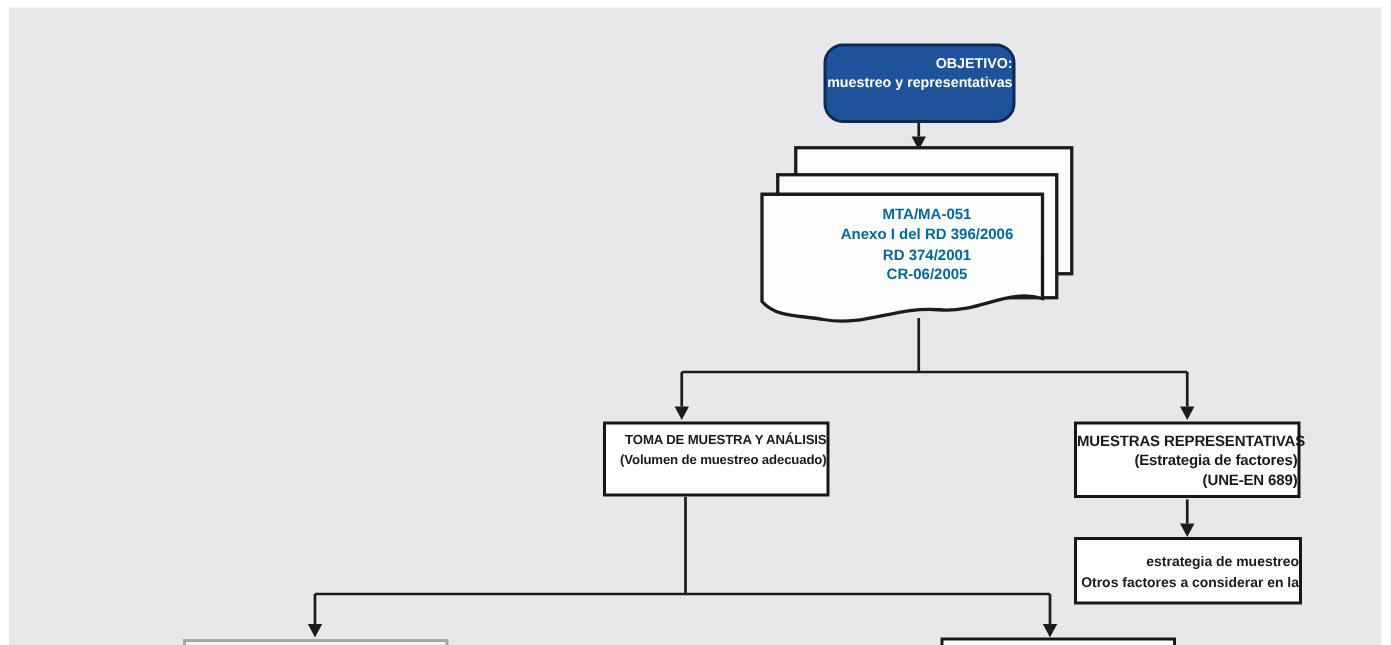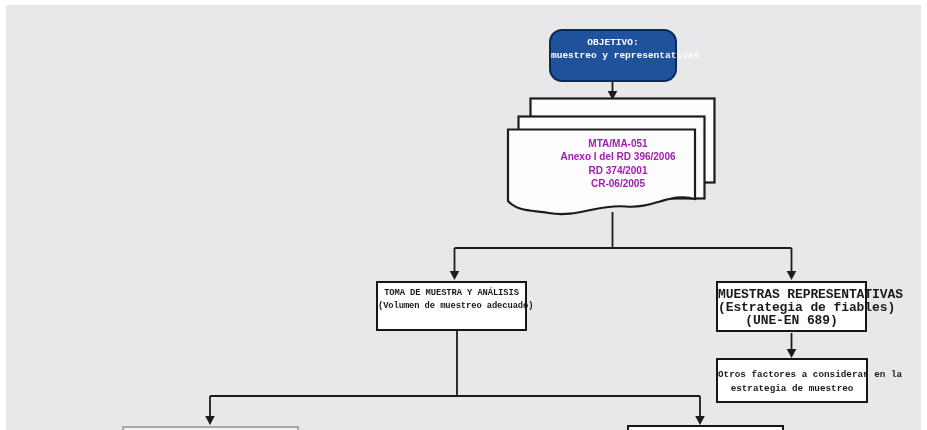--- a/index.html
+++ b/index.html
@@ -9,45 +9,45 @@
     font-family:"Liberation Sans", sans-serif;
   }
   .panel{
     position:absolute;left:6px;top:5px;width:915px;height:425px;
     background:#e8e8ea;
   }
   .canvas{position:absolute;left:0;top:0;width:927px;height:430px;}
   svg.connectors{position:absolute;left:0;top:0;z-index:1;}
   .node{
     position:absolute;z-index:2;box-sizing:border-box;background:#ffffff;
-    border:2.5px solid #161616;text-align:center;color:#1a1a1a;font-family:Liberation Mono, monospace;
+    border:2.5px solid #161616;text-align:right;color:#1a1a1a;
   }
   .node .t{display:block;white-space:nowrap;font-weight:700;}
   .objetivo{
     left:549px;top:29px;width:128px;height:53px;border-radius:13px;
     background:#1e529b;border:2.5px solid #0d2a52;color:#ffffff;
     padding-top:5px;
   }
   .objetivo .t{font-size:9.5px;line-height:13px;}
-  .box-toma{left:376px;top:281px;width:151px;height:50px;padding-top:4px;}
+  .box-toma{left:402px;top:281px;width:151px;height:50px;padding-top:4px;}
   .box-toma .t{font-size:8.8px;line-height:13px;letter-spacing:-0.1px;}
   .box-muestras{left:716px;top:281px;width:151px;height:51px;padding-top:5px;}
-  .box-muestras .t{font-size:13px;line-height:13px;letter-spacing:-0.1px;}
+  .box-muestras .t{font-size:10px;line-height:13px;letter-spacing:-0.1px;}
   .box-otros{left:716px;top:358px;width:152px;height:45px;padding-top:8px;}
   .box-otros .t{font-size:9.3px;line-height:13.5px;}
   .cut-left{
     left:122px;top:426px;width:177px;height:22px;
     border:2px solid #a6a6ac;background:#f2f2f4;
   }
   .cut-right{left:627px;top:425px;width:157px;height:22px;border-width:2.2px;}
   .stack{position:absolute;left:505px;top:96px;width:215px;height:128px;z-index:2;}
   .stack svg{position:absolute;left:0;top:0;}
   .stack .doc-text{
     position:absolute;left:3px;top:32px;width:220px;text-align:center;
-    padding-top:9px;color:#a21caf;
+    padding-top:9px;color:#0369a1;
   }
   .doc-text .t{display:block;white-space:nowrap;font-weight:700;font-size:10px;line-height:13.3px;}
 </style>
 </head>
 <body>
 
 <div class="canvas">
   <div class="panel"></div>
 
   <svg class="connectors" width="927" height="430" viewBox="0 0 927 430">
@@ -95,24 +95,24 @@
     </div>
   </div>
 
   <div class="node box-toma">
     <span class="t">TOMA DE MUESTRA Y ANÁLISIS</span>
     <span class="t">(Volumen de muestreo adecuado)</span>
   </div>
 
   <div class="node box-muestras">
     <span class="t">MUESTRAS REPRESENTATIVAS</span>
-    <span class="t">(Estrategia de fiables)</span>
+    <span class="t">(Estrategia de factores)</span>
     <span class="t">(UNE-EN 689)</span>
   </div>
 
   <div class="node box-otros">
+    <span class="t">estrategia de muestreo</span>
     <span class="t">Otros factores a considerar en la</span>
-    <span class="t">estrategia de muestreo</span>
   </div>
 
   <div class="node cut-left"></div>
   <div class="node cut-right"></div>
 </div>
 
 </body></html>

